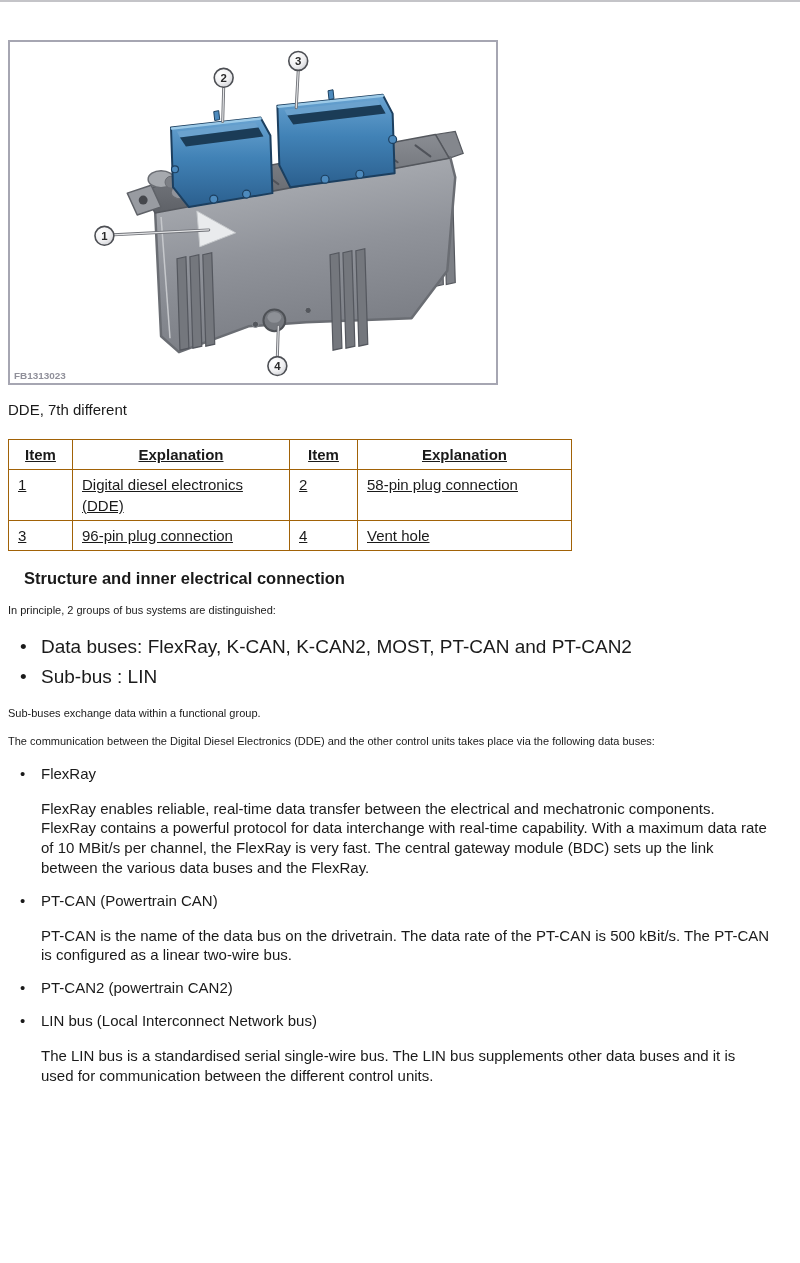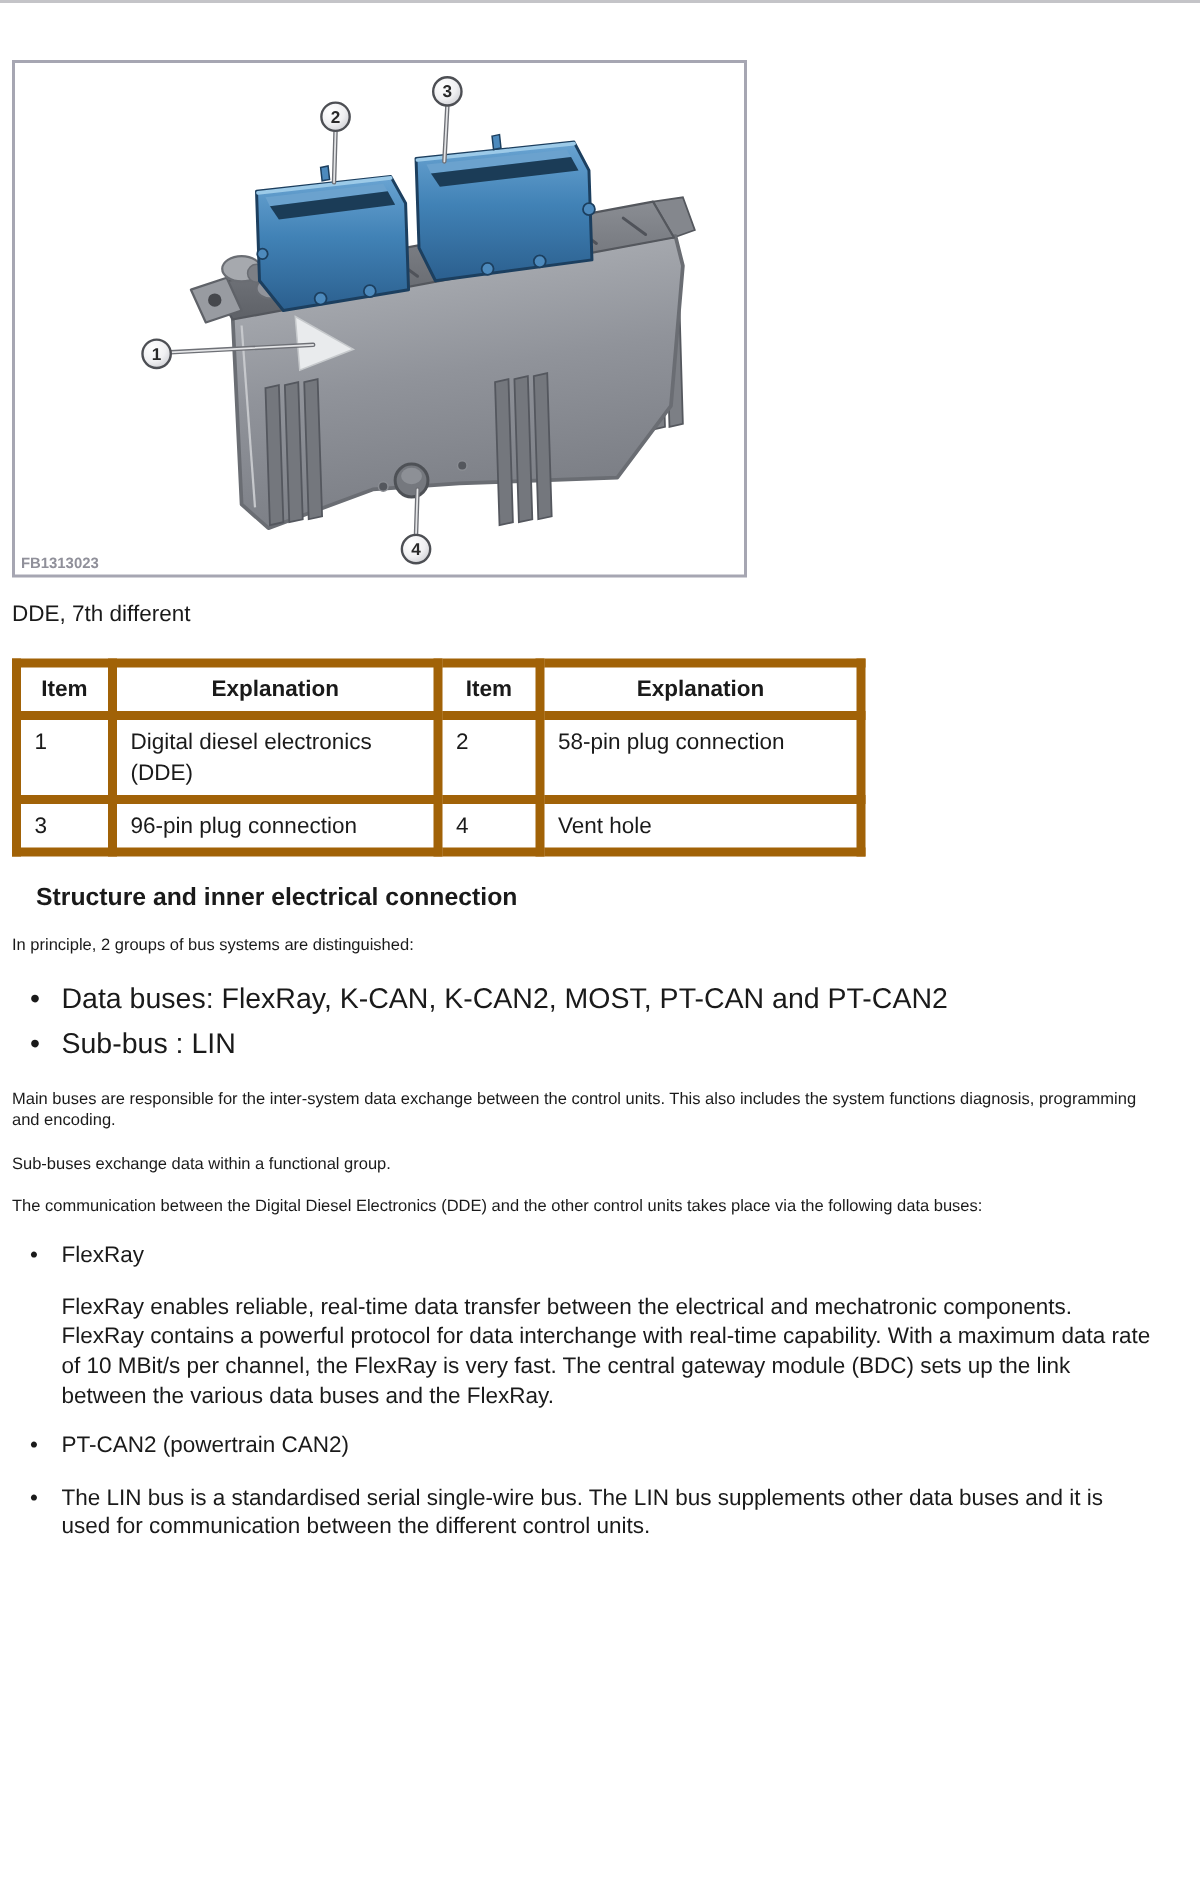--- a/index.html
+++ b/index.html
@@ -26,23 +26,24 @@
 
   
   table.legend {
     border-collapse: collapse;
     table-layout: fixed;
     width: 563px;
     margin-top: 19px;
     font-size: 15px;
   }
   table.legend th, table.legend td {
-    border: 6px solid #a16207;
+    border: 1px solid #a16207;
     line-height: 21px;
     vertical-align: top;
+    text-decoration: underline;
   }
   table.legend th { font-weight: bold; text-align: center; padding: 4px 6px; height: 29px; }
   table.legend td { padding: 4px 8px 4px 9px; }
   .c-item1 { width: 64px; }  .c-expl1 { width: 217px; }
   .c-item2 { width: 68px; }  .c-expl2 { width: 214px; }
   tr.row-tall td { height: 50px; }
   tr.row-short td { height: 30px; }
 
   
   h2.section-heading { font-size: 16.5px; font-weight: bold; margin: 17px 0 15px 16px; line-height: 1.25; }
@@ -241,30 +242,34 @@
 
   <h2 class="section-heading">Structure and inner electrical connection</h2>
 
   <p class="body-text">In principle, 2 groups of bus systems are distinguished:</p>
 
   <ul class="blist">
     <li><span>Data buses: FlexRay, K-CAN, K-CAN2, MOST, PT-CAN and PT-CAN2</span></li>
     <li><span>Sub-bus : LIN</span></li>
   </ul>
 
-  <p class="body-text">Main buses are responsible for the inter-system data exchange between the control units. This also includes the system functions diagnosis, programming and encoding.</p>
   <p class="body-text">Sub-buses exchange data within a functional group.</p>
   <p class="body-text">The communication between the Digital Diesel Electronics (DDE) and the other control units takes place via the following data buses:</p>
 
   <ul class="bus-list">
     <li class="bus-item">
       <span class="bus-label">FlexRay</span>
       <p>FlexRay enables reliable, real-time data transfer between the electrical and mechatronic components. FlexRay contains a powerful protocol for data interchange with real-time capability. With a maximum data rate of 10 MBit/s per channel, the FlexRay is very fast. The central gateway module (BDC) sets up the link between the various data buses and the FlexRay.</p>
     </li>
     <li class="bus-item">
+      <span class="bus-label">PT-CAN (Powertrain CAN)</span>
+      <p>PT-CAN is the name of the data bus on the drivetrain. The data rate of the PT-CAN is 500 kBit/s. The PT-CAN is configured as a linear two-wire bus.</p>
+    </li>
+    <li class="bus-item">
       <span class="bus-label">PT-CAN2 (powertrain CAN2)</span>
     </li>
     <li class="bus-item">
+      <span class="bus-label">LIN bus (Local Interconnect Network bus)</span>
       <p>The LIN bus is a standardised serial single-wire bus. The LIN bus supplements other data buses and it is used for communication between the different control units.</p>
     </li>
   </ul>
 
 </div>
 
 </body></html>

